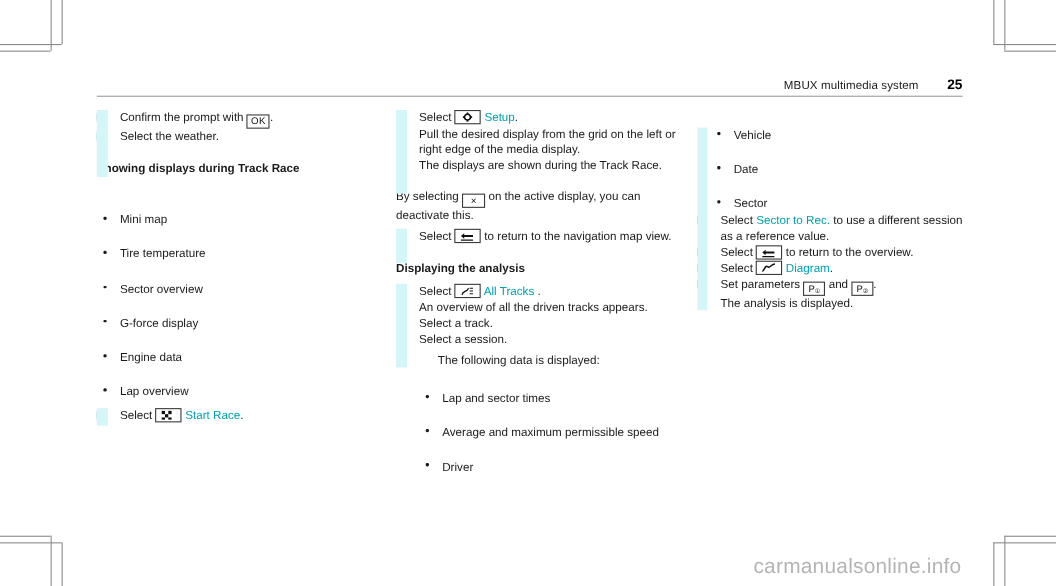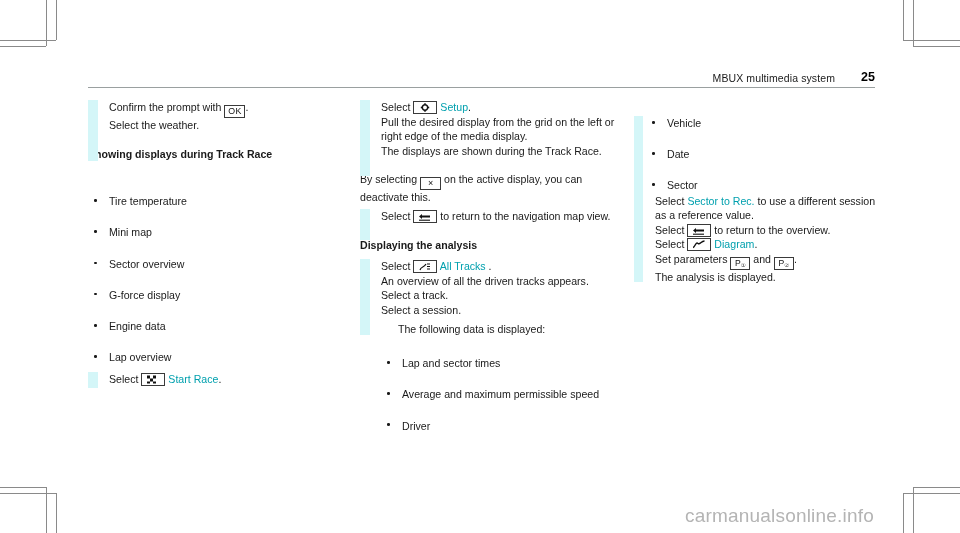--- a/index.html
+++ b/index.html
@@ -134,25 +134,25 @@
     </div>
 
     <div class="spacer14"></div>
     <h3 class="sub">Showing displays during Track Race</h3>
     <div class="spacer10"></div>
     <div class="spacer7"></div>
 
     <div>
       <div class="li">
           <span class="dot"><b></b></span>
+          <span class="txt">Mini map</span>
+        </div>
+      <div class="li">
+          <span class="dot"><b></b></span>
           <span class="txt">Tire temperature</span>
-        </div>
-      <div class="li">
-          <span class="dot"><b></b></span>
-          <span class="txt">Mini map</span>
         </div>
       <div class="li">
           <span class="dot"><b></b></span>
           <span class="txt">Sector overview</span>
         </div>
       <div class="li">
           <span class="dot"><b></b></span>
           <span class="txt">G-force display</span>
         </div>
       <div class="li">

